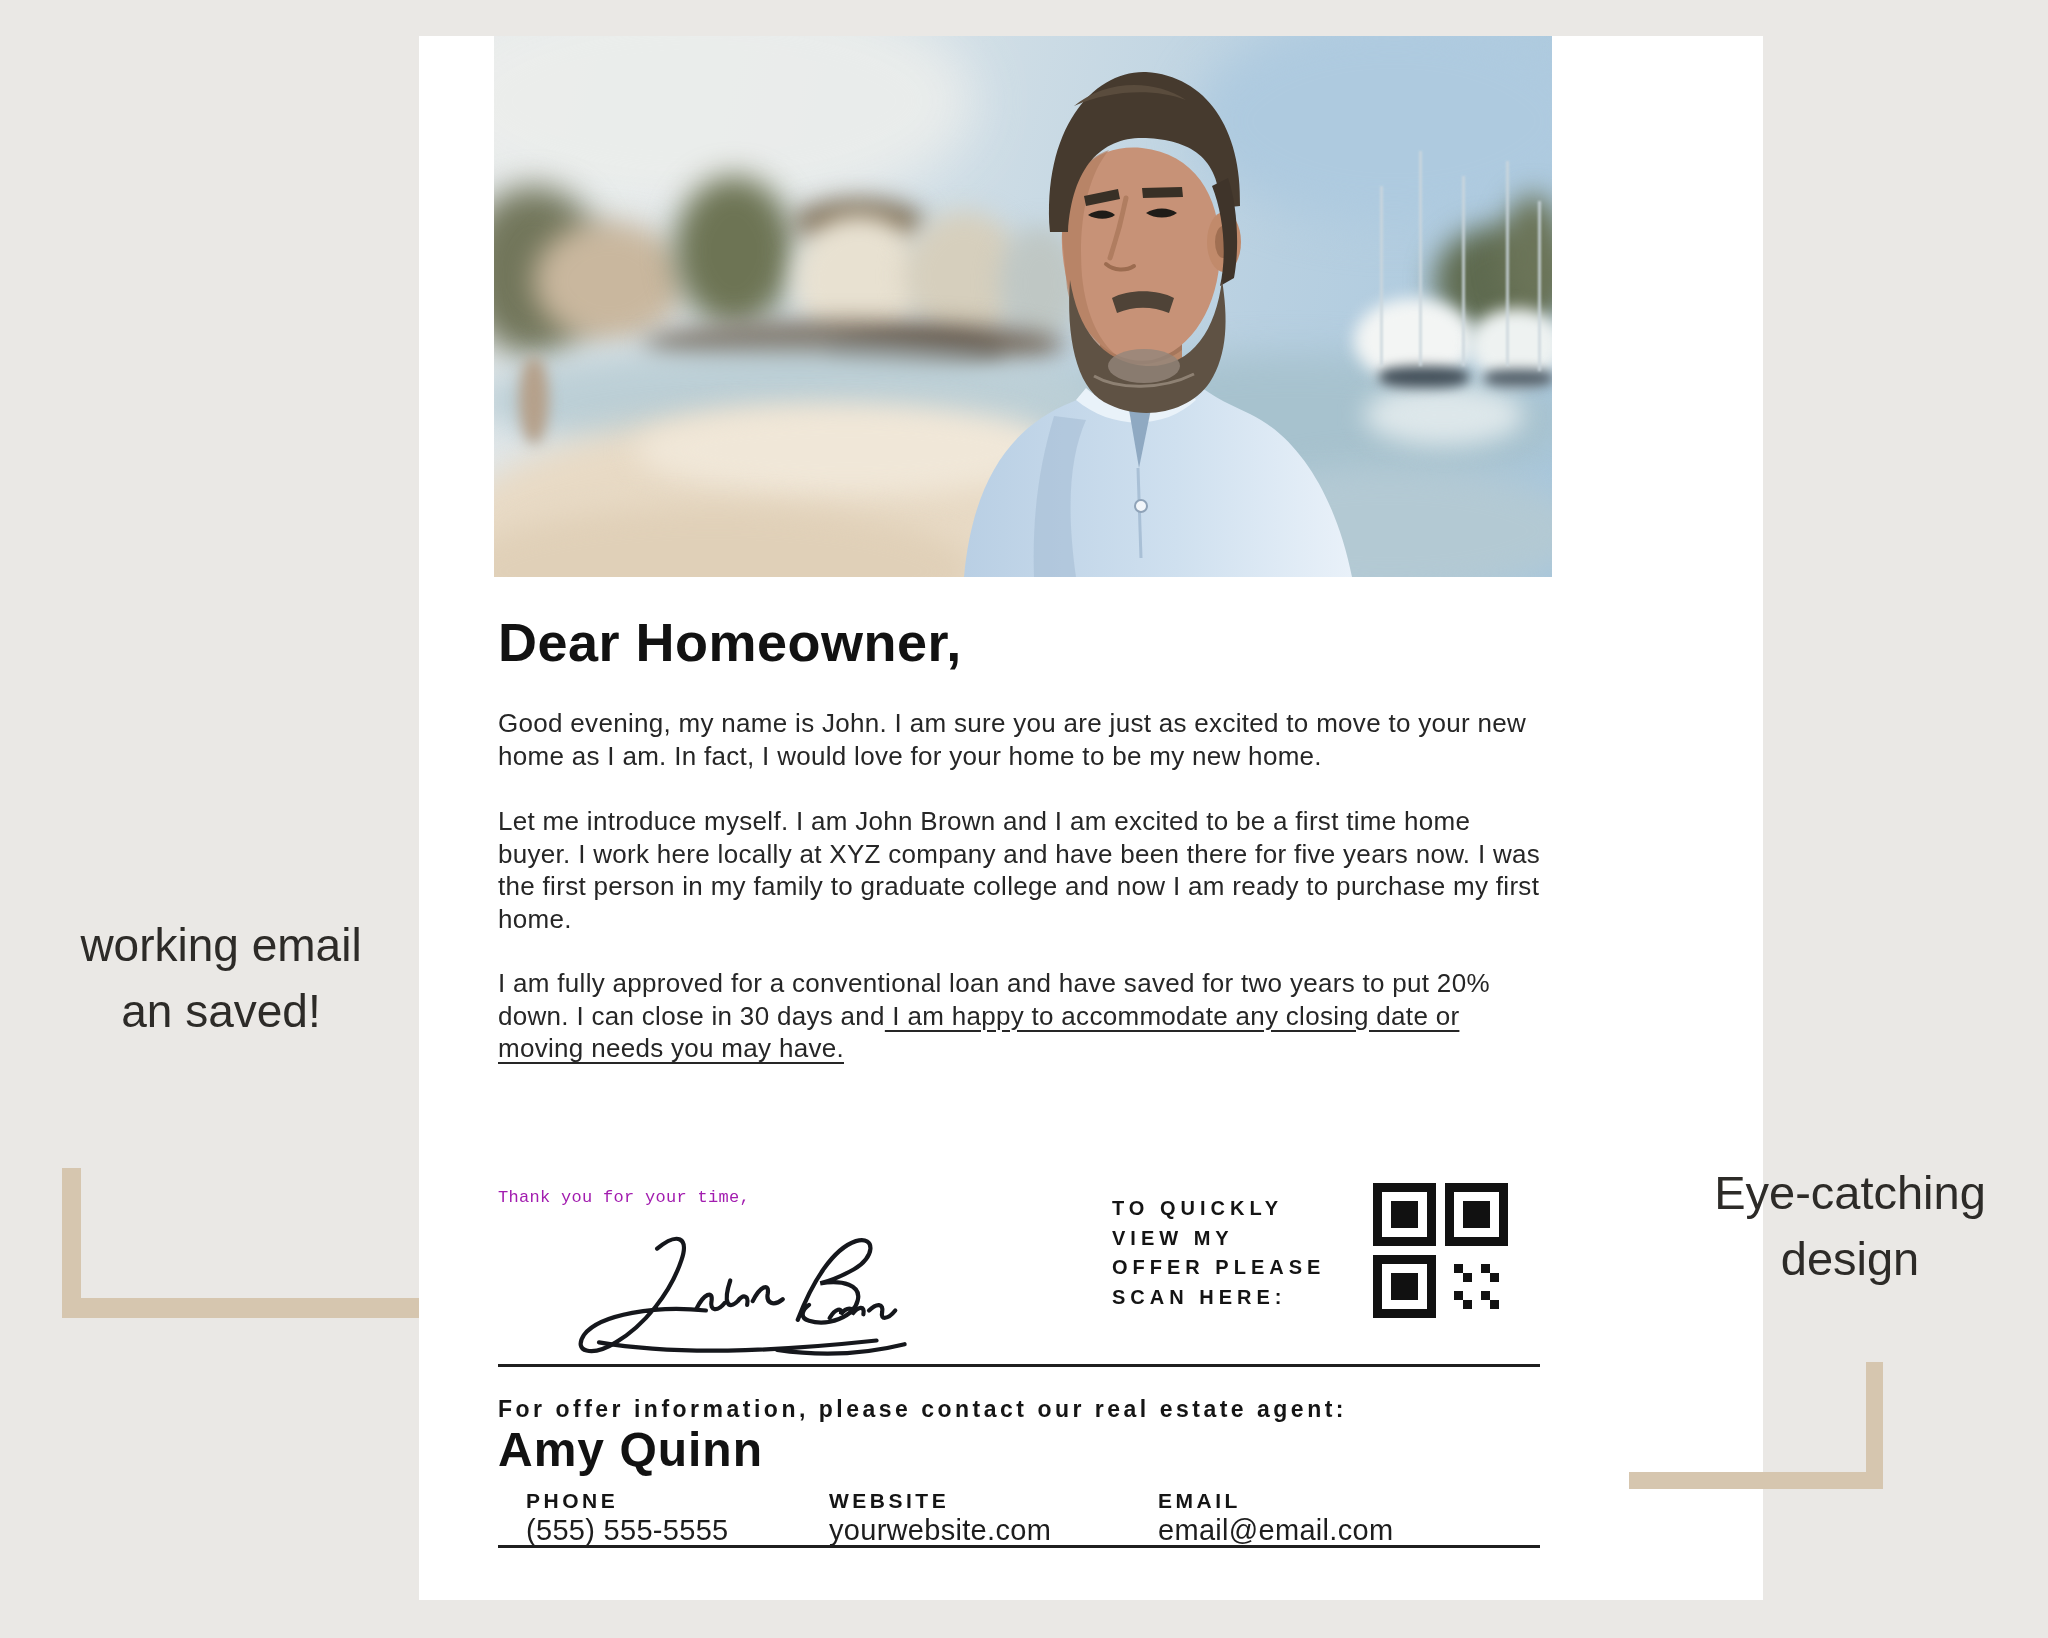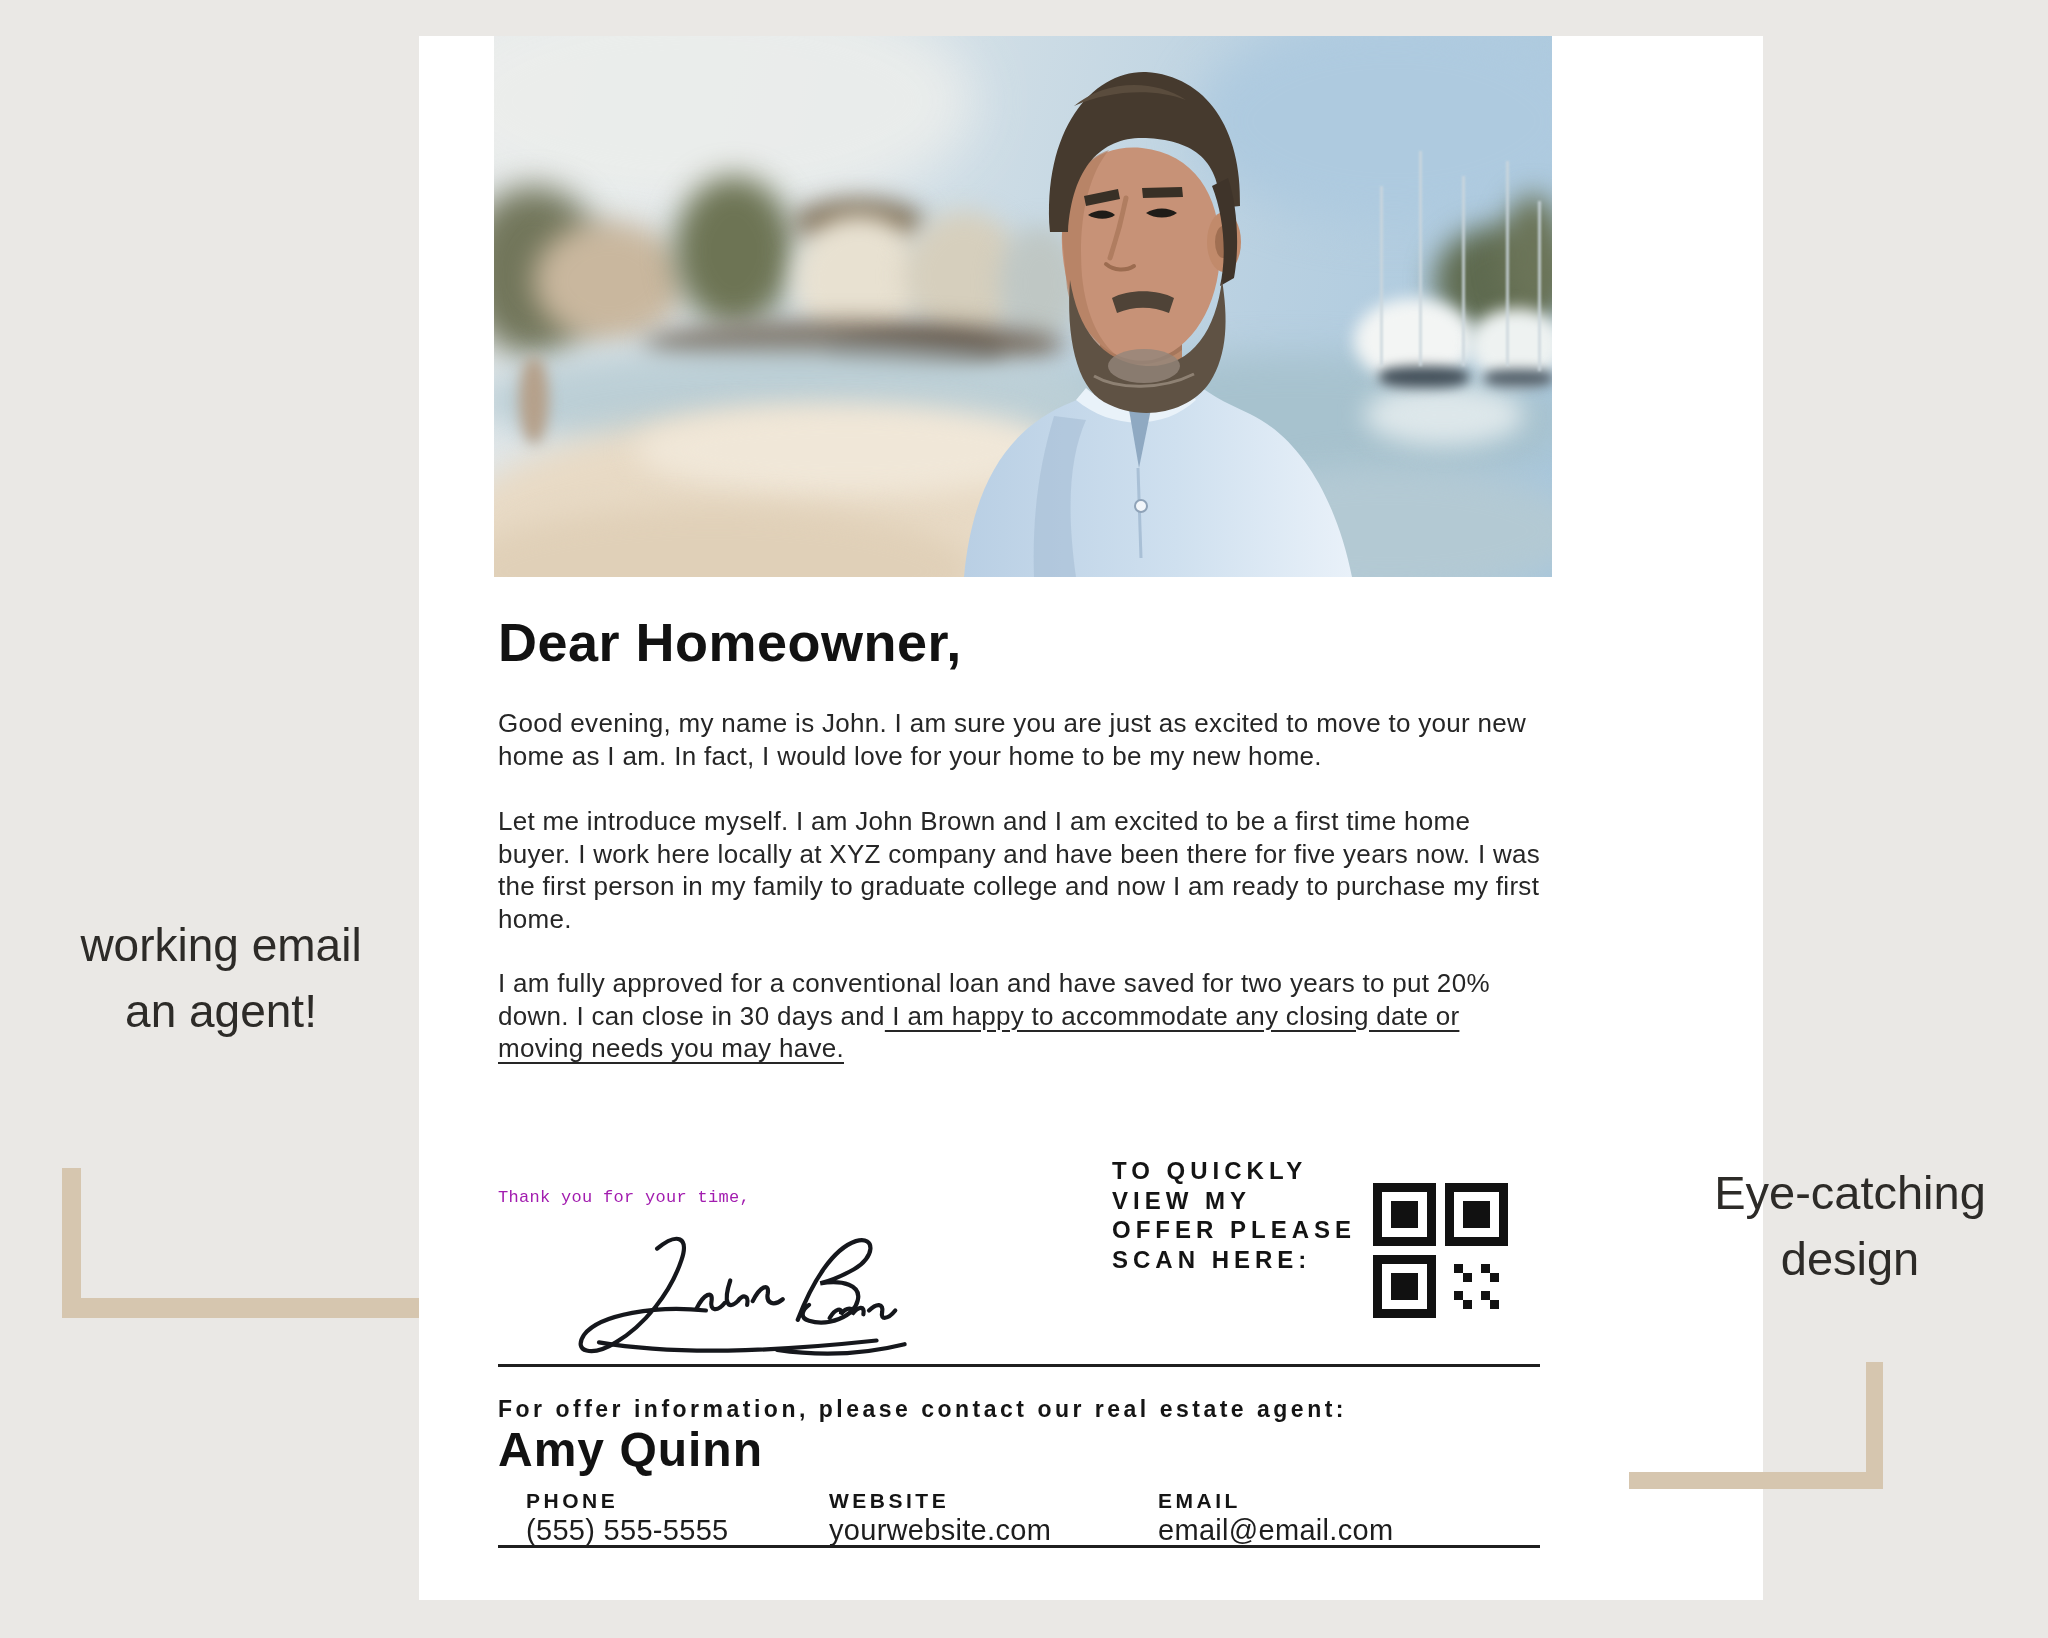--- a/index.html
+++ b/index.html
@@ -45,21 +45,21 @@
   .b-person{left:25px;top:320px;width:30px;height:88px;background:#b5a08a;filter:blur(7px);}
   .man-svg{position:absolute;left:0;top:0;width:1058px;height:541px;}
   
   .abs{position:absolute;}
   .greeting{left:79px;top:575px;font-size:54px;font-weight:800;letter-spacing:.5px;color:#121212;}
   .para{left:79px;width:1044px;font-size:26px;line-height:32.5px;letter-spacing:.3px;color:#262626;}
   .p0{top:645px;} .p1{top:743px;} .p2{top:905px;} .p3{top:1030px;}
   .u{text-decoration:underline;text-decoration-thickness:2px;text-underline-offset:5px;}
   .closing{left:79px;top:1152px;font-size:17px;letter-spacing:.3px;color:#a21caf;font-family:Liberation Mono, monospace;}
   .signature{left:115px;top:1192px;width:400px;height:150px;}
-  .qr-note{left:693px;top:1120px;width:270px;font-size:24px;font-weight:700;letter-spacing:5px;line-height:29.5px;color:#141414;}
+  .qr-note{left:693px;top:1158px;width:270px;font-size:20px;font-weight:700;letter-spacing:5px;line-height:29.5px;color:#141414;}
   .qr-note span{display:block;}
   .qr-box{left:954px;top:1147px;width:135px;height:135px;}
   .rule{left:79px;width:1042px;height:2.5px;background:#1f1f1f;}
   .rule1{top:1328px;} .rule2{top:1509px;}
   .contact-intro{left:79px;top:1360px;font-size:23px;font-weight:700;letter-spacing:3.5px;color:#151515;}
   .agent-name{left:79px;top:1386px;font-size:48px;font-weight:800;letter-spacing:1px;color:#121212;}
   .col{top:1453px;width:300px;}
   .col .lbl{font-size:21px;font-weight:700;letter-spacing:3.5px;color:#151515;}
   .col .val{font-size:29px;letter-spacing:.3px;color:#1d1d1d;margin-top:1px;}
   .col-phone{left:79px;margin-left:28px;} .col-web{left:410px;} .col-email{left:739px;}
@@ -203,21 +203,21 @@
   </div>
   <div class="abs col col-email">
     <div class="lbl">EMAIL</div>
     <div class="val">email@email.com</div>
   </div>
   <div class="abs rule rule2"></div>
 </div>
 
 <div class="note note-left">
   <span>working email</span>
-  <span>an agent!</span>
+  <span>an saved!</span>
 </div>
 <div class="note note-right">
   <span>Eye-catching</span>
   <span>design</span>
 </div>
 
 <div class="bar blv"></div>
 <div class="bar blh"></div>
 <div class="bar brh"></div>
 <div class="bar brv"></div>

